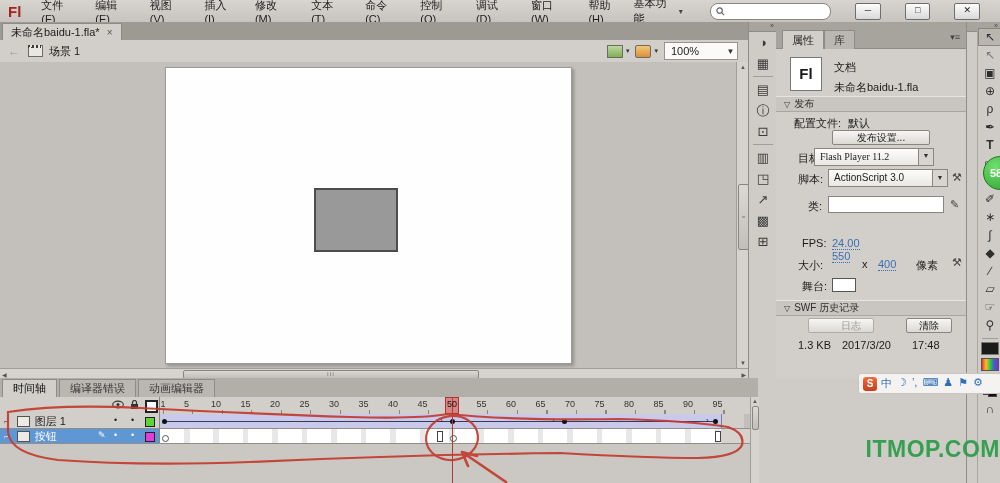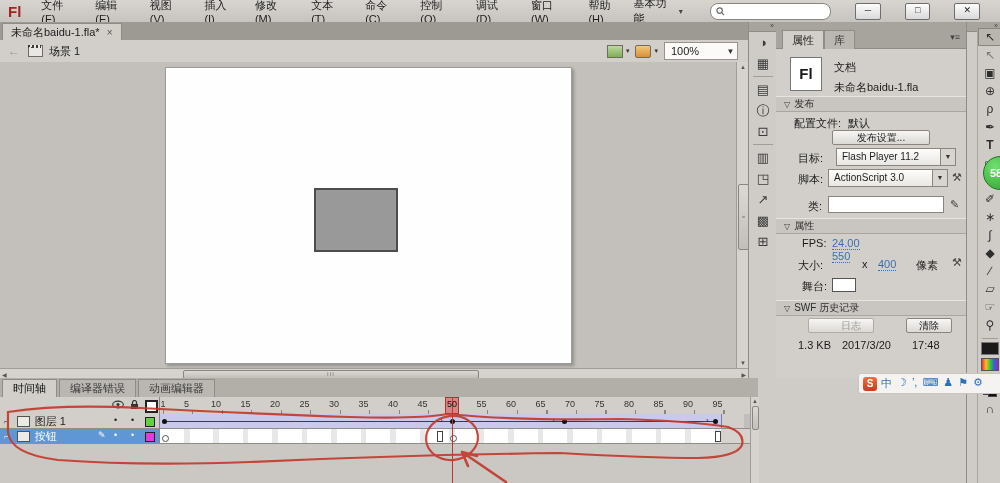--- a/index.html
+++ b/index.html
@@ -234,36 +234,35 @@
     <div class="fl-docicon">Fl</div>
     <span class="prop-label" style="left:58px;top:38px;">文档</span>
     <span class="prop-label" style="left:58px;top:58px;">未命名baidu-1.fla</span>
 
     <div class="sec-head" style="top:74px;"><span class="tri">▽</span><span>发布</span></div>
     <span class="prop-label" style="left:18px;top:94px;">配置文件:</span>
     <span class="prop-label" style="left:72px;top:94px;">默认</span>
     <span class="btn" style="left:44px;top:108px;width:96px;height:13px;line-height:13px;">发布设置...</span>
 
     <span class="prop-label" style="left:22px;top:129px;">目标:</span>
-    <span class="combo" style="left:60px;top:126px;width:118px;">
+    <span class="combo" style="left:38px;top:126px;width:118px;font-family:Liberation Serif, serif;">
       <span class="val">Flash Player 11.2</span>
         <span class="dd">▼</span>
     </span>
     <span class="prop-label" style="left:22px;top:150px;">脚本:</span>
     <span class="combo" style="left:52px;top:147px;width:118px;">
       <span class="val">ActionScript 3.0</span>
         <span class="dd">▼</span>
     </span>
     <span class="wrench" style="left:176px;top:149px;">⚒</span>
 
     <span class="prop-label" style="left:32px;top:177px;">类:</span>
     <span class="textinput" style="left:52px;top:174px;width:114px;"></span>
     <span class="wrench" style="left:174px;top:176px;">✎</span>
 
-    <div class="sec-head" style="top:196px;"><span class="tri">▽</span><span>属性</span></div>
     <span class="prop-label" style="left:26px;top:215px;">FPS:</span>
     <span class="prop-label bluelink" style="left:56px;top:215px;">24.00</span>
     <span class="prop-label" style="left:22px;top:236px;">大小:</span>
     <span class="prop-label bluelink" style="left:56px;top:228px;">550</span>
     <span class="prop-label" style="left:86px;top:236px;">x</span>
     <span class="prop-label bluelink" style="left:102px;top:236px;">400</span>
     <span class="prop-label" style="left:140px;top:236px;">像素</span>
     <span class="wrench" style="left:176px;top:234px;">⚒</span>
     <span class="prop-label" style="left:26px;top:257px;">舞台:</span>
     <span class="stage-swatch" style="left:56px;top:256px;"></span>
@@ -392,20 +391,21 @@
         <span class="ime-ic">中</span>
         <span class="ime-ic">☽</span>
         <span class="ime-ic">’,</span>
         <span class="ime-ic">⌨</span>
         <span class="ime-ic">♟</span>
         <span class="ime-ic">⚑</span>
         <span class="ime-ic">⚙</span>
       </span>
   </div>
 
+  <div class="abs watermark">ITMOP.COM</div>
   <div class="abs badge">58</div>
 
   <svg class="abs anno" viewBox="0 0 760 113">
     <g fill="none" stroke="#c23b2e" stroke-width="2.2" stroke-linecap="round" opacity="0.92">
       <path d="M8,42 Q60,34 140,38 Q260,44 350,47 Q420,49 448,44 Q520,51 620,49 Q690,51 728,57 Q745,63 742,75 Q737,87 698,88 Q648,88 560,83 Q400,85 250,92 Q140,96 58,90 Q10,84 8,62 Z"></path>
       <ellipse cx="452" cy="68" rx="26" ry="22" transform="rotate(-6 452 68)"></ellipse>
       <path d="M506,112 L462,82 M462,82 L468,96 M462,82 L477,86" stroke-width="2.6"></path>
     </g>
   </svg>
 

